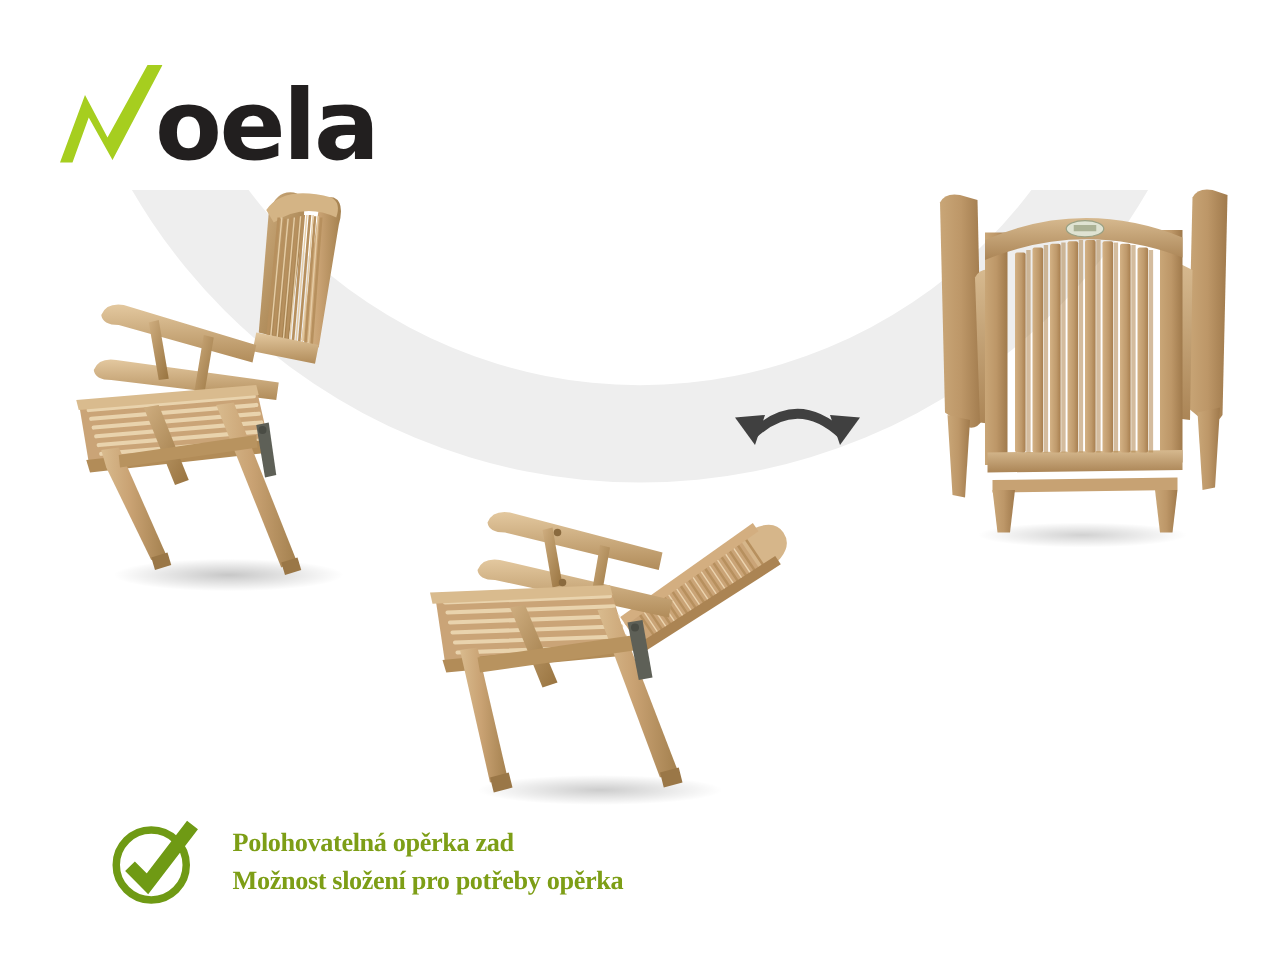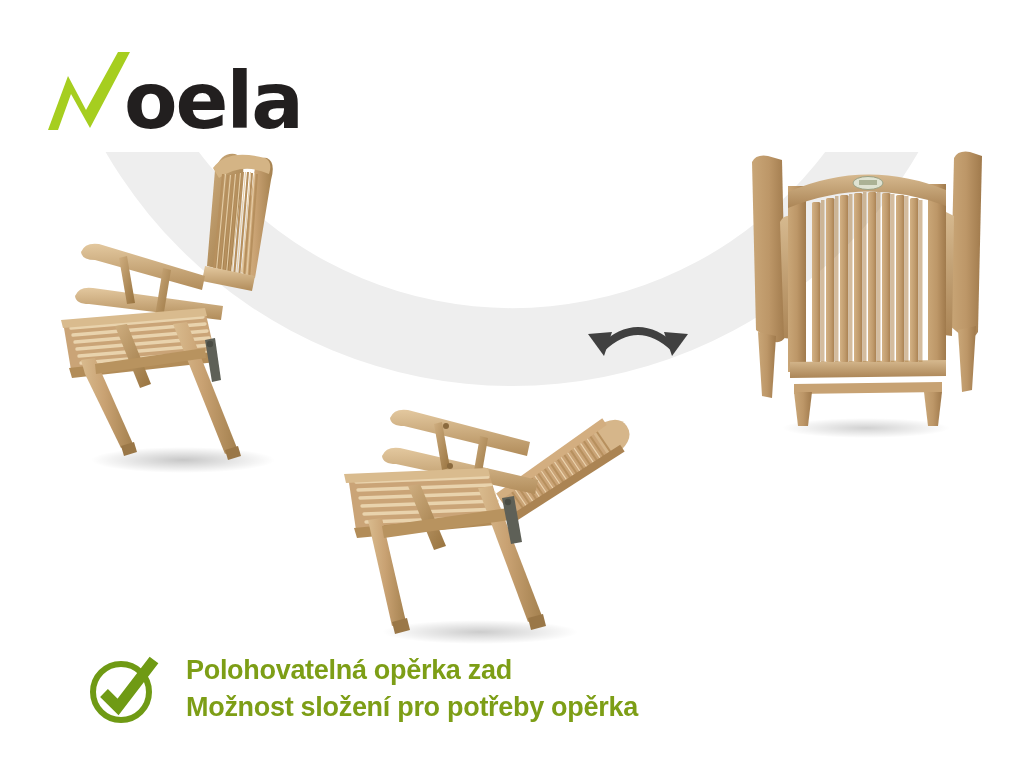--- a/index.html
+++ b/index.html
@@ -34,23 +34,23 @@
   #recline-arrow{position:absolute;left:582px;top:308px;z-index:4;}
 
   
   .features{
     position:absolute;left:86px;top:652px;z-index:6;
     display:flex;align-items:center;gap:26px;
   }
   .check-badge{flex:0 0 auto;}
   .feature-lines{display:flex;flex-direction:column;gap:6px;}
   .feature-line{
-    font-family:Liberation Sans, sans-serif;
+    font-family:Liberation Serif, serif;
     font-weight:700;
-    font-size:27px;
+    font-size:21px;
     line-height:1.16;
     letter-spacing:-0.3px;
     white-space:nowrap;
   }
 </style>
 </head>
 <body>
 
 <div id="stage">
 

